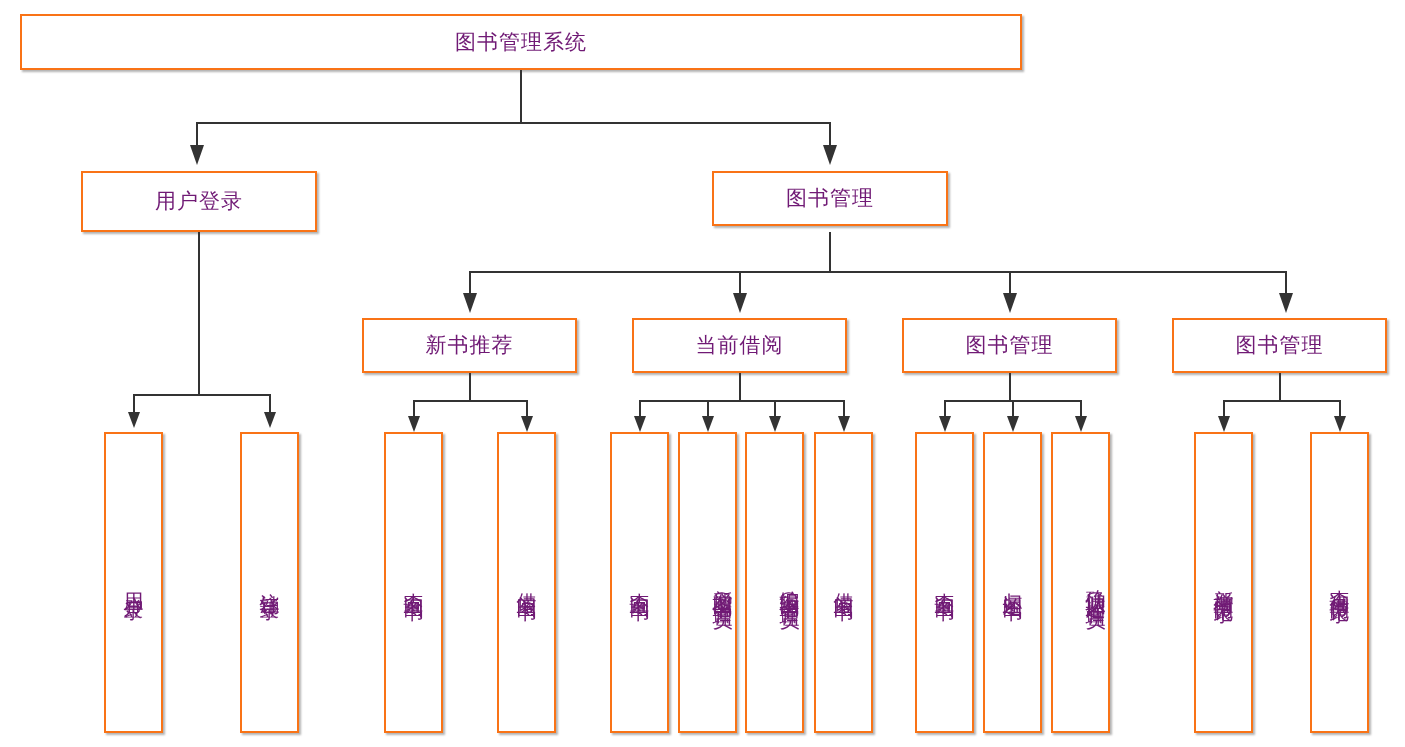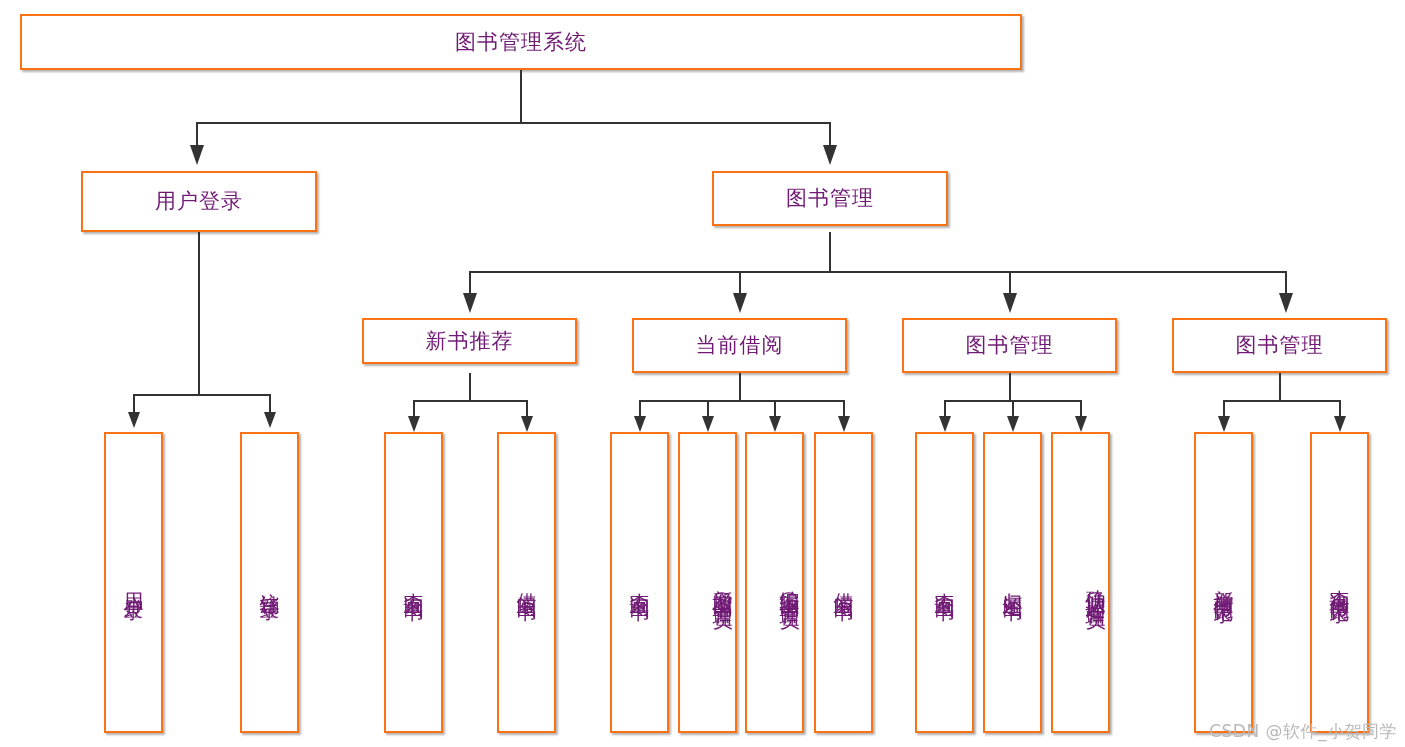--- a/index.html
+++ b/index.html
@@ -120,21 +120,21 @@
   <div class="hline" style="left:469px;top:271px;width:817px;"></div>
   <div class="vline" style="left:469px;top:271px;height:24px;"></div>
   <div class="arrow" style="left:463px;top:293px;"></div>
   <div class="vline" style="left:739px;top:271px;height:24px;"></div>
   <div class="arrow" style="left:733px;top:293px;"></div>
   <div class="vline" style="left:1009px;top:271px;height:24px;"></div>
   <div class="arrow" style="left:1003px;top:293px;"></div>
   <div class="vline" style="left:1285px;top:271px;height:24px;"></div>
   <div class="arrow" style="left:1279px;top:293px;"></div>
 
-  <div class="node h" style="left:362px;top:318px;width:215px;height:46px;">
+  <div class="node h" style="left:362px;top:318px;width:215px;height:55px;">
     <span class="label">新书推荐</span>
   </div>
   <div class="node h" style="left:632px;top:318px;width:215px;height:55px;">
     <span class="label">当前借阅</span>
   </div>
   <div class="node h" style="left:902px;top:318px;width:215px;height:55px;">
     <span class="label">图书管理</span>
   </div>
   <div class="node h" style="left:1172px;top:318px;width:215px;height:55px;">
     <span class="label">图书管理</span>
@@ -211,15 +211,14 @@
     <span class="label">确认归还（管理员）</span>
   </div>
 
   <div class="node v mid" style="left:1194px;top:432px;width:59px;height:301px;">
     <span class="label">新增借阅记录</span>
   </div>
   <div class="node v mid" style="left:1310px;top:432px;width:59px;height:301px;">
     <span class="label">查询借阅记录</span>
   </div>
 
-  <div id="watermark">CSDN @软件_小贺同学</div>
 
 </div>
 
 </body></html>

